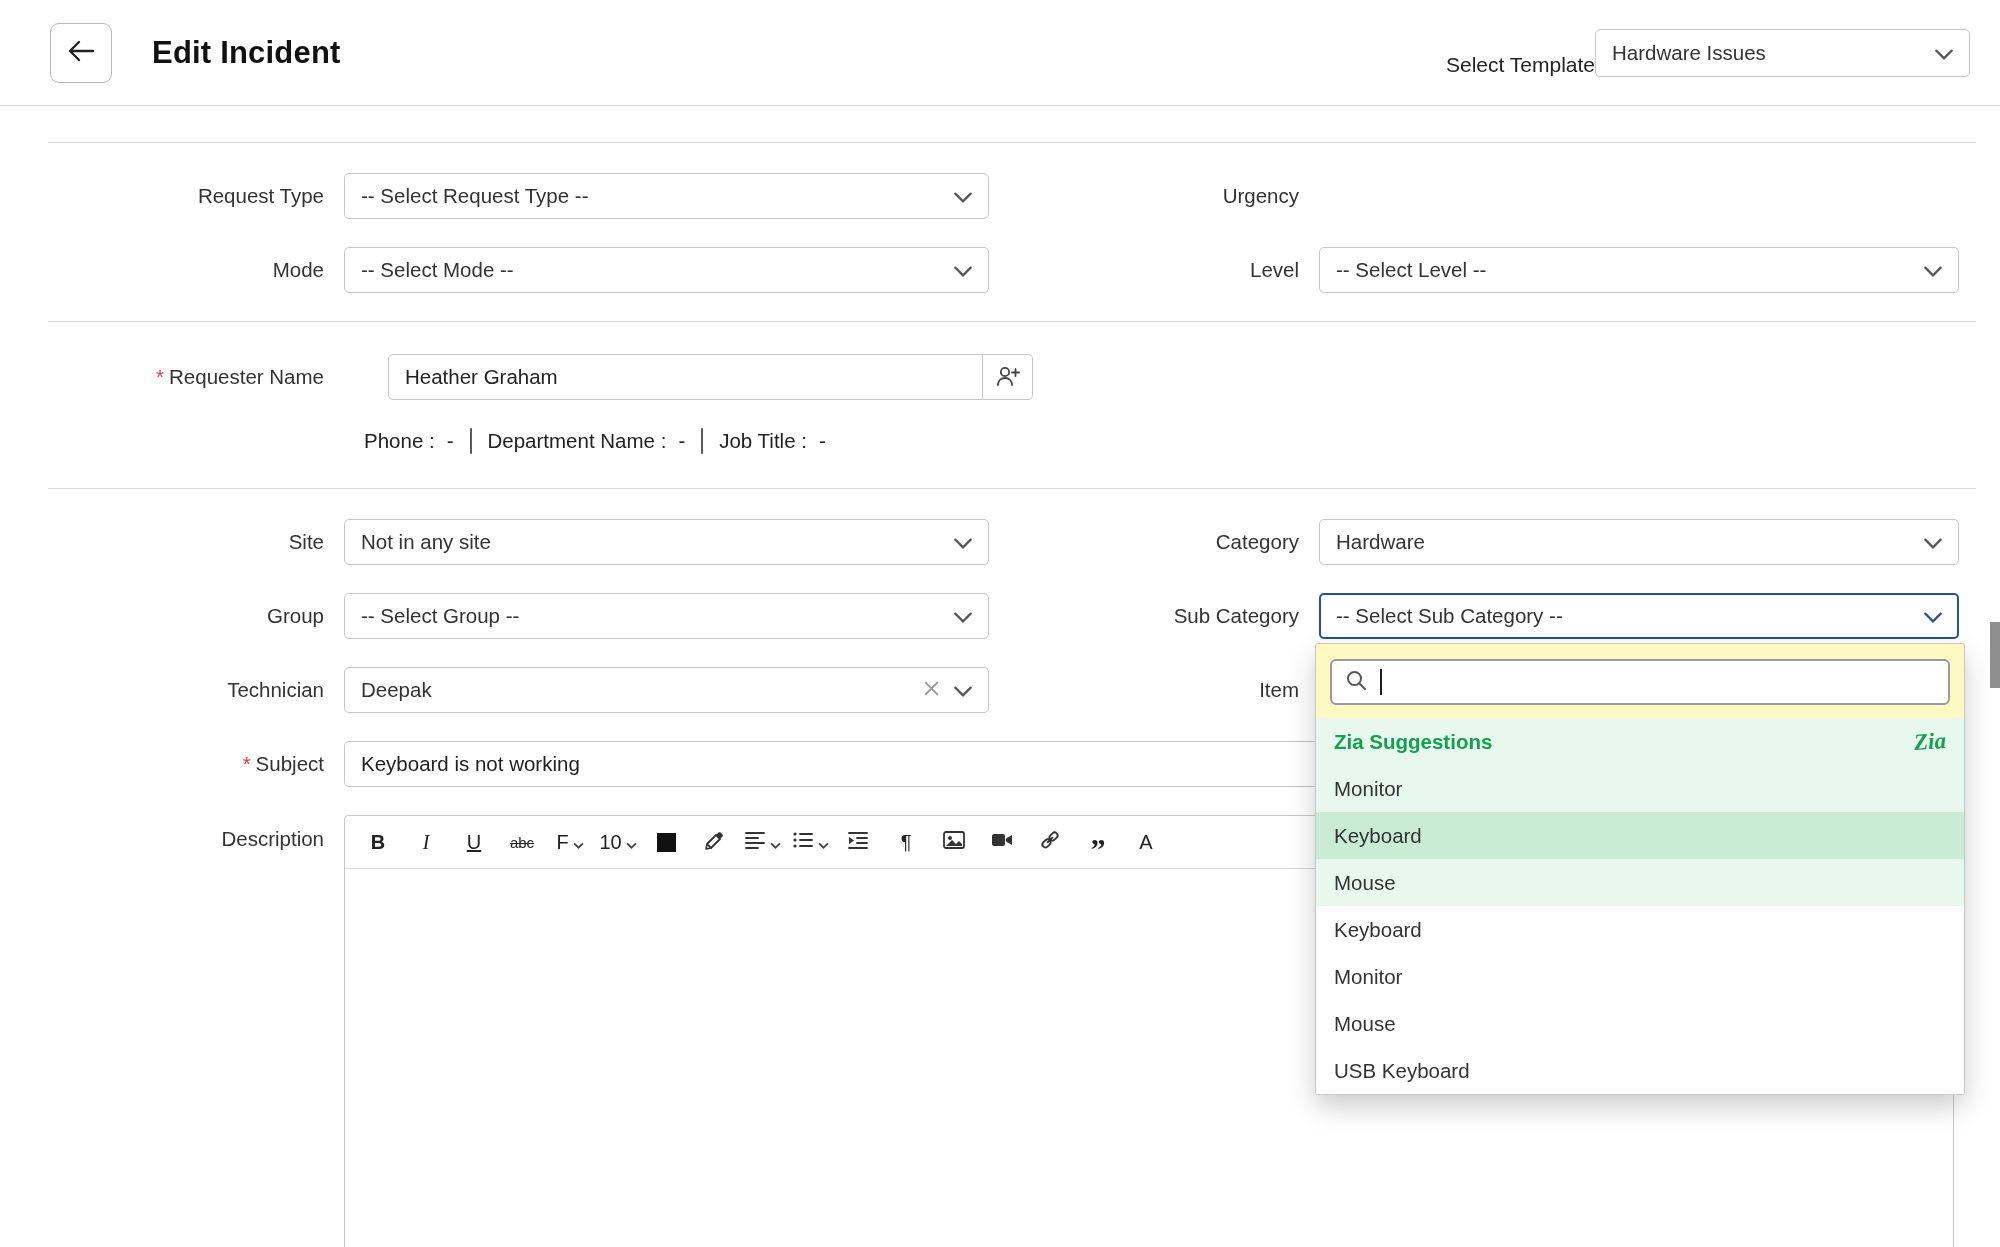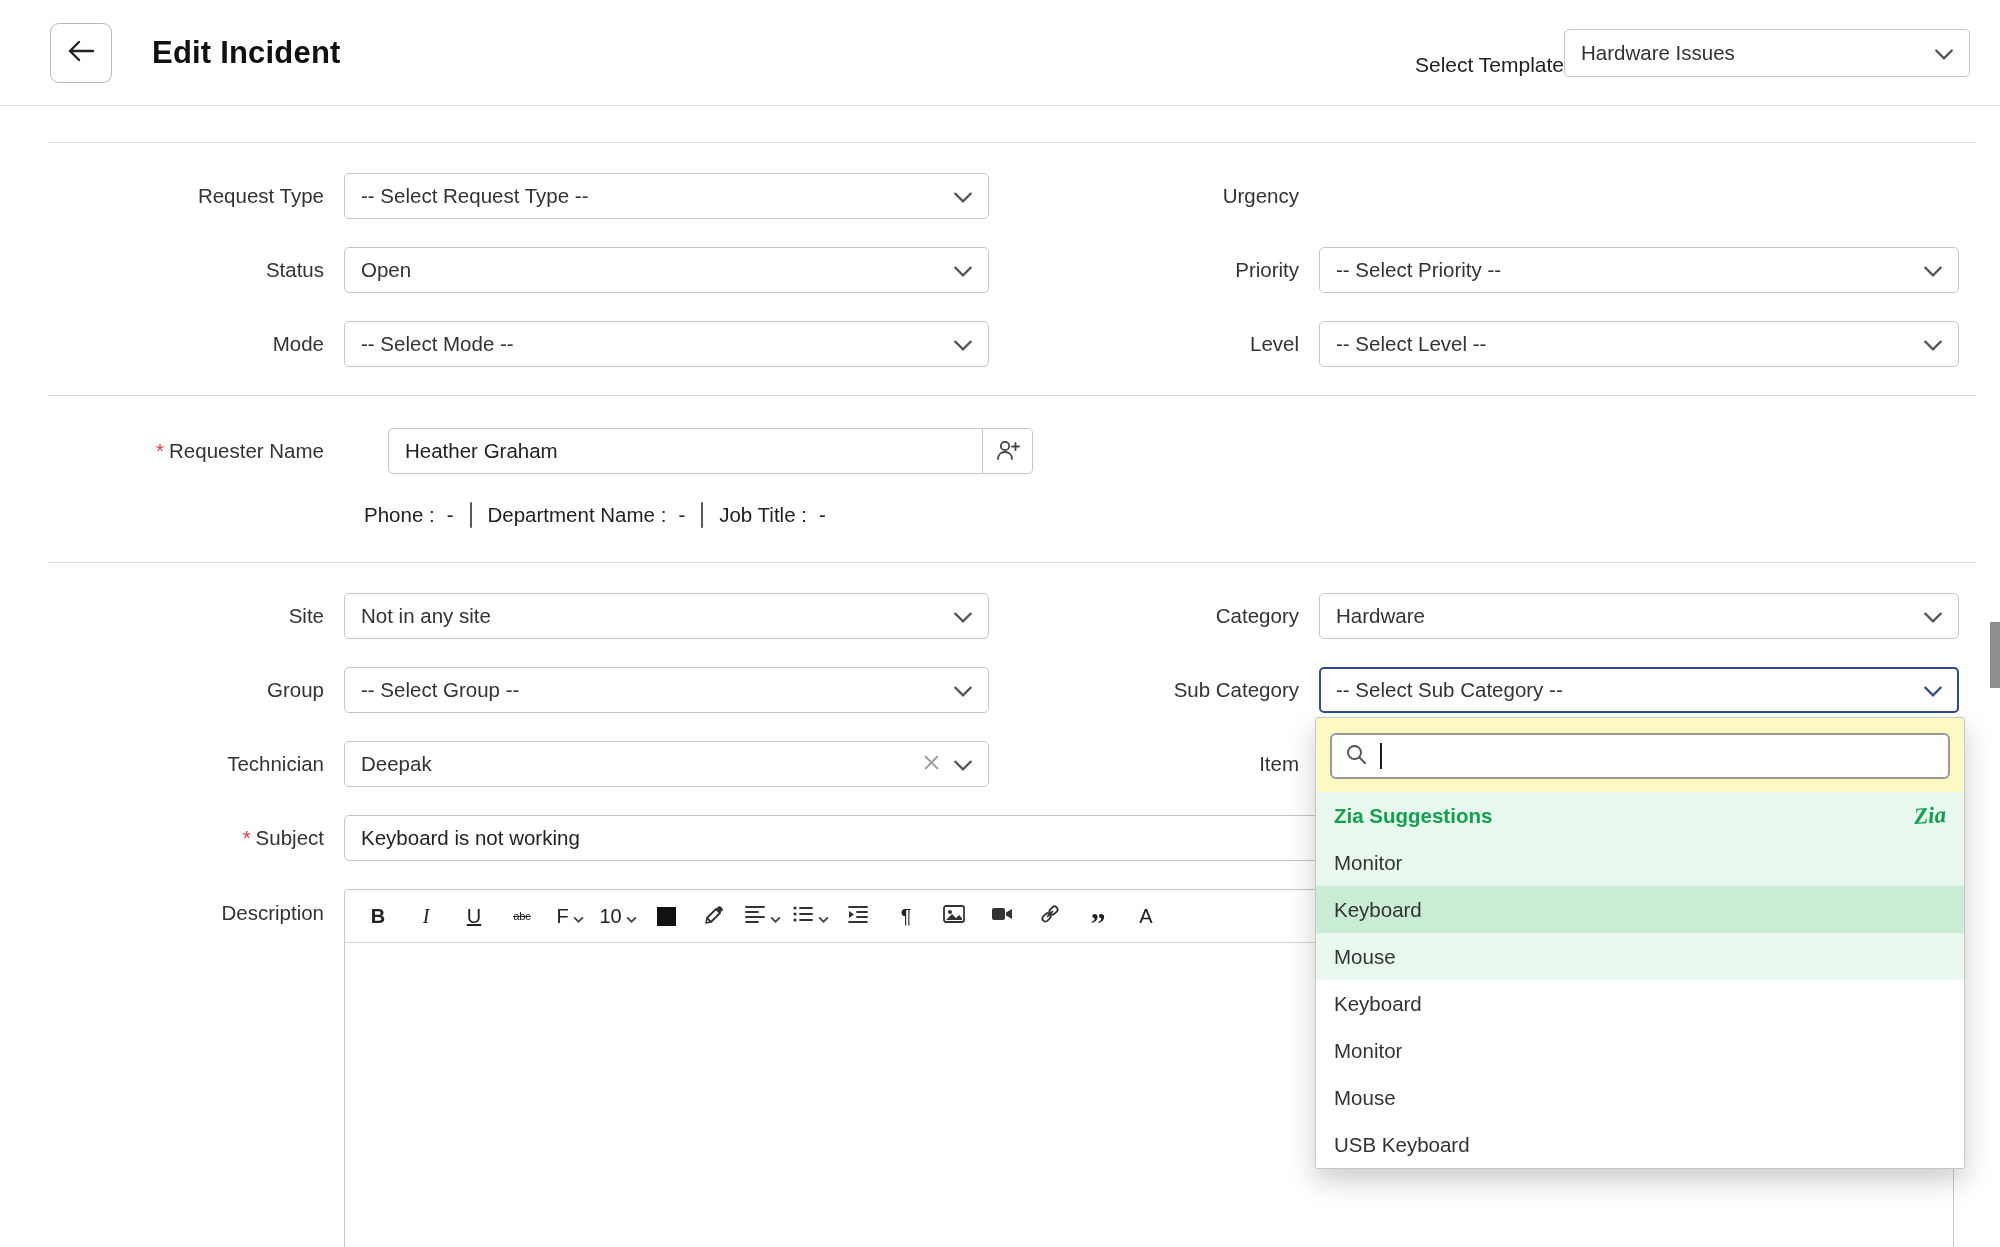--- a/index.html
+++ b/index.html
@@ -13,21 +13,21 @@
     background:#fff; display:flex; align-items:center; justify-content:center; cursor:pointer; }
   .page-title { margin-left:40px; font-size:31px; font-weight:700; color:#111; letter-spacing:.2px; }
   .header-right { margin-left:auto; display:flex; align-items:flex-end; }
   .tpl-label { font-size:21px; color:#222; }
 
   
   .select { height:46px; border:1px solid #c6c6c6; border-radius:5px; background:#fff;
     display:flex; align-items:center; justify-content:space-between; padding:0 16px;
     font-size:20.5px; color:#333; cursor:pointer; }
   .select .val { white-space:nowrap; overflow:hidden; text-overflow:ellipsis; }
-  .select.big { width:406px; height:48px; }
+  .select.big { width:375px; height:48px; }
   .chev { flex:none; margin-left:12px; }
 
   
   .content { position:relative; padding:0 24px 0 48px; }
   .hr { border-top:1px solid #dcdcdc; }
   .panel-top { margin-top:36px; }
   .grid { margin-top:30px; }
   .fr { display:flex; align-items:center; margin-bottom:28px; }
   .fr.top-align { align-items:flex-start; }
   .lbl { width:296px; text-align:right; padding-right:20px; font-size:20.5px; color:#333; flex:none; }
@@ -64,21 +64,21 @@
   
   .editor { width:1610px; border:1px solid #c9c9c9; border-radius:4px; background:#fff; }
   .toolbar { height:53px; display:flex; align-items:center; padding:0 12px; gap:6px;
     border-bottom:1px solid #d5d5d5; }
   .tb-btn { min-width:42px; height:40px; display:flex; align-items:center; justify-content:center;
     gap:4px; background:#fff; border:none; cursor:pointer; font-size:20px; color:#222;
     font-family:inherit; border-radius:4px; }
   .tb-bold { font-weight:700; }
   .tb-italic { font-style:italic; font-family:"Liberation Serif","DejaVu Serif",serif; }
   .tb-underline { text-decoration:underline; }
-  .tb-strike { font-size:11px; text-decoration:line-through; }
+  .tb-strike { font-size:15px; text-decoration:line-through; }
   .tb-quote { font-family:"Liberation Serif","DejaVu Serif",serif; font-size:30px; font-weight:700; line-height:10px; padding-top:14px; }
   .swatch { width:19px; height:19px; background:#111; }
   .caret-down { flex:none; }
   .editor-body { height:420px; background:#fff; }
 
   
   .dd-panel { position:absolute; top:calc(100% + 4px); left:-4px; width:650px;
     background:#fef9c3; border:1px solid #c6c6c6; border-radius:3px; z-index:30;
     box-shadow:0 12px 28px rgba(0,0,0,.20); }
   .dd-search-wrap { padding:15px 14px 13px; }
@@ -137,40 +137,20 @@
         <div class="select">
           <span class="val">-- Select Request Type --</span>
           <span class="chev"><svg width="18" height="11" viewBox="0 0 16 10">
                 <path d="M1 1.5 L8 8.5 L15 1.5" fill="none" stroke="#555" stroke-width="2" stroke-linecap="round"></path>
               </svg></span>
         </div>
       </div>
       <div class="lbl2">Urgency</div>
     </div>
     <div class="fr">
-      <div class="lbl">Status</div>
-      <div class="ctl">
-        <div class="select">
-          <span class="val">Open</span>
-          <span class="chev"><svg width="18" height="11" viewBox="0 0 16 10">
-                <path d="M1 1.5 L8 8.5 L15 1.5" fill="none" stroke="#555" stroke-width="2" stroke-linecap="round"></path>
-              </svg></span>
-        </div>
-      </div>
-      <div class="lbl2">Priority</div>
-      <div class="ctl2">
-        <div class="select">
-          <span class="val">-- Select Priority --</span>
-          <span class="chev"><svg width="18" height="11" viewBox="0 0 16 10">
-                <path d="M1 1.5 L8 8.5 L15 1.5" fill="none" stroke="#555" stroke-width="2" stroke-linecap="round"></path>
-              </svg></span>
-        </div>
-      </div>
-    </div>
-    <div class="fr">
       <div class="lbl">Mode</div>
       <div class="ctl">
         <div class="select">
           <span class="val">-- Select Mode --</span>
           <span class="chev"><svg width="18" height="11" viewBox="0 0 16 10">
                 <path d="M1 1.5 L8 8.5 L15 1.5" fill="none" stroke="#555" stroke-width="2" stroke-linecap="round"></path>
               </svg></span>
         </div>
       </div>
       <div class="lbl2">Level</div>

